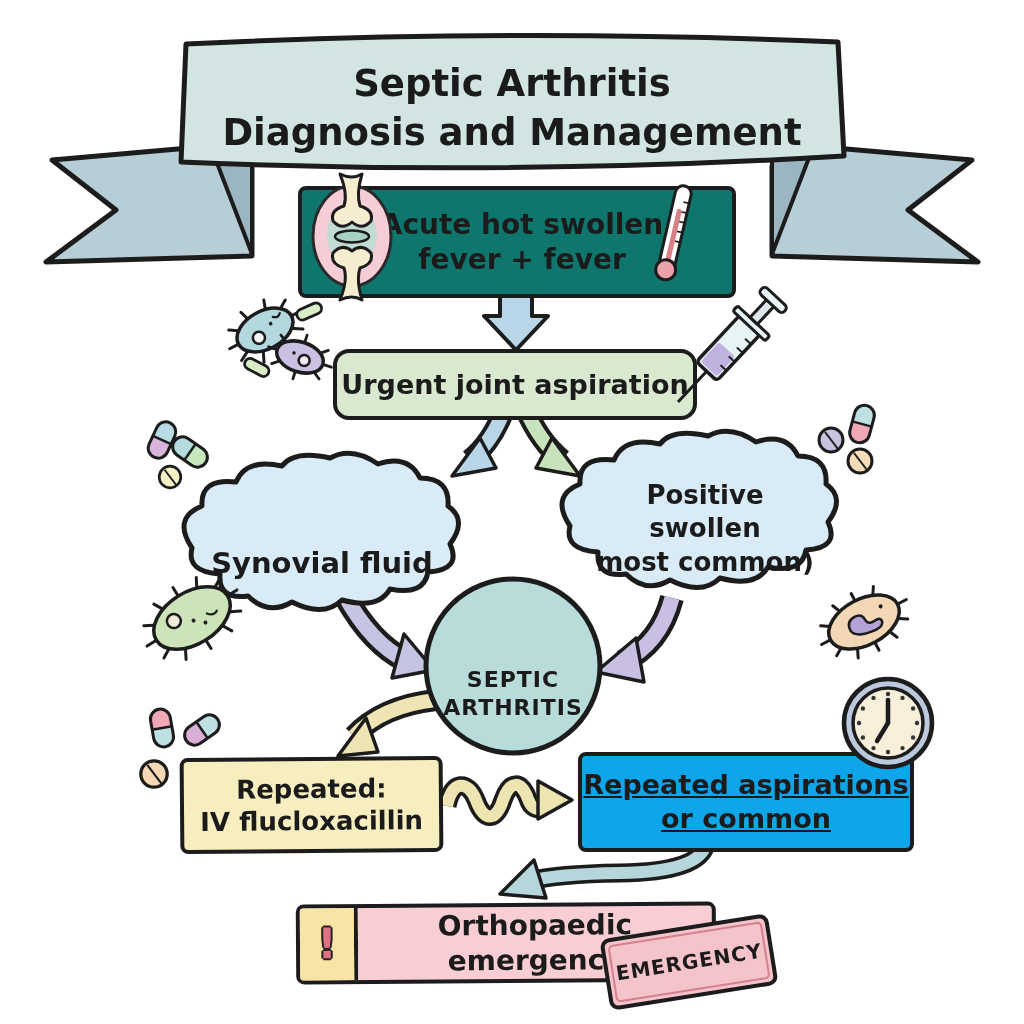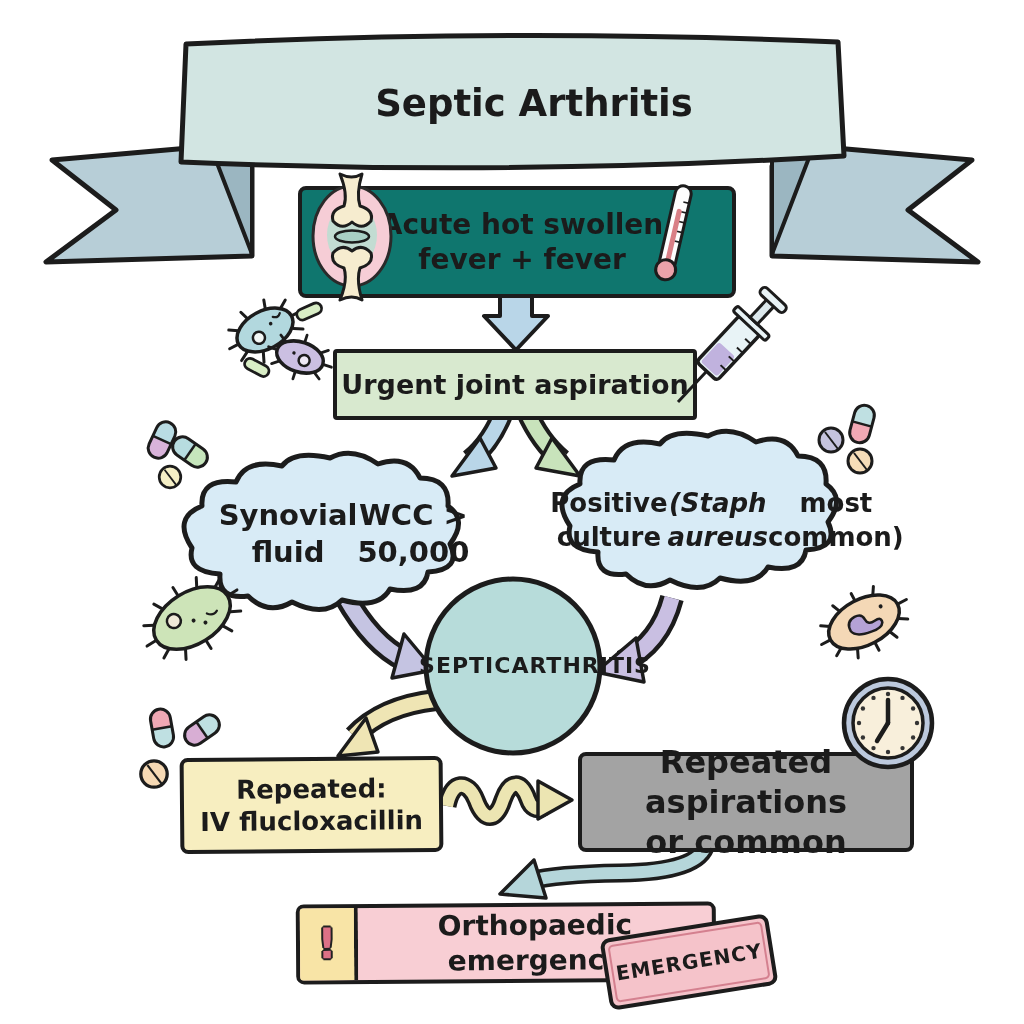--- a/index.html
+++ b/index.html
@@ -2,31 +2,31 @@
 <html><head>
 <meta charset="utf-8">
 <style>
   html,body{margin:0;padding:0;background:#ffffff;}
   #canvas{position:relative;width:1024px;height:1024px;background:#ffffff;overflow:hidden;
           font-family:"DejaVu Sans",sans-serif;color:#1b1b1b;}
   svg.layer{position:absolute;left:0;top:0;width:1024px;height:1024px;}
   .box{position:absolute;border:4px solid #1c1c1c;border-radius:8px;display:flex;
        flex-direction:column;align-items:center;justify-content:center;text-align:center;
        font-weight:600;line-height:1.25;}
-  .cloud-text,.banner-text,.circle-text{position:absolute;display:flex;flex-direction:row;
-       align-items:center;justify-content:center;text-align:center;font-weight:600;line-height:1.28;margin-left:22px;}
+  .cloud-text,.banner-text,.circle-text{position:absolute;display:flex;flex-direction:column;
+       align-items:center;justify-content:flex-end;text-align:center;font-weight:600;line-height:1.28;}
   .banner-text{font-size:37px;line-height:1.32;}
   .acute-box{left:298px;top:186px;width:430px;height:104px;background:#0f766e;font-size:28px;}
   .acute-box .txt{margin-left:70px;margin-right:60px;}
-  .urgent-box{left:333px;top:349px;width:356px;height:63px;background:#d8e9cf;font-size:27px;border-radius:4px;}
+  .urgent-box{left:333px;top:349px;width:356px;height:63px;background:#d8e9cf;font-size:27px;border-radius:16px;}
   .cl-left{left:206px;top:486px;width:232px;height:96px;font-size:29px;}
   .cl-right{left:588px;top:462px;width:234px;height:118px;font-size:26px;line-height:1.3;}
   .circle-text{left:428px;top:610px;width:170px;height:112px;font-size:22px;letter-spacing:1px;font-weight:bold;}
   .treat-box{left:180px;top:757px;width:255px;height:88px;background:#f7eec0;font-size:26px;transform:rotate(-.5deg);}
-  .wash-box{left:578px;top:752px;width:328px;height:92px;background:#a3a3a3;font-size:32px;}
+  .wash-box{left:578px;top:752px;width:328px;height:92px;background:#0ea5e9;font-size:27px;text-decoration:underline;}
   .emerg-box{left:296px;top:903px;width:412px;height:72px;background:#f8ced4;flex-direction:row;
              font-size:28px;transform:rotate(-.4deg);justify-content:flex-start;}
   .emerg-badge{width:54px;height:100%;background:#f8e4a6;border-right:4px solid #1c1c1c;
                display:flex;align-items:center;justify-content:center;flex:0 0 auto;
                border-radius:3px 0 0 3px;}
   .excl{font-size:42px;font-weight:bold;color:#dd7186;line-height:1;
         text-shadow:-2px 0 #222,2px 0 #222,0 -2px #222,0 2px #222,-1px -1px #222,1px 1px #222,-1px 1px #222,1px -1px #222;}
   .emerg-label{flex:1;text-align:center;font-weight:600;}
   .stamp{left:604px;top:926px;width:162px;height:64px;transform:rotate(-9deg);background:#f5c3ca;
          border:4px solid #1c1c1c;border-radius:9px;position:absolute;display:flex;
@@ -200,41 +200,40 @@
       <circle cx="22" cy="-6" r="2" fill="#1c1c1c"></circle>
     </g>
 
     <use href="#cap" transform="translate(162,728) rotate(80)" style="--ca:#f0a8b4;--cb:#bfe0e2"></use>
     <use href="#cap" transform="translate(202,730) rotate(-35)" style="--ca:#d8aed4;--cb:#bfe0e2"></use>
     <use href="#tab" transform="translate(154,774) scale(1.1)" style="--ct:#f6d9b4"></use>
   </svg>
 
   <div class="banner-text" style="left:186px;top:50px;width:652px;height:108px;">
     <span>Septic Arthritis</span>
+    <span>Diagnosis and Management</span>
   </div>
 
   <div class="box acute-box">
     <div class="txt">
       <div>Acute hot swollen</div>
       <div>fever + fever</div>
     </div>
   </div>
 
   <div class="box urgent-box">
     <div>Urgent joint aspiration</div>
   </div>
 
   <div class="cloud-text cl-left">
     <span>Synovial fluid</span>
-    <span>WCC &gt; 50,000</span>
   </div>
 
   <div class="cloud-text cl-right">
-    <span>Positive culture</span>
-    <span class="it">(Staph aureus</span>
+    <span>Positive swollen</span>
     <span>most common)</span>
   </div>
 
   <div class="circle-text">
     <span>SEPTIC</span>
     <span>ARTHRITIS</span>
   </div>
 
   <div class="box treat-box">
     <div>Repeated:</div>

